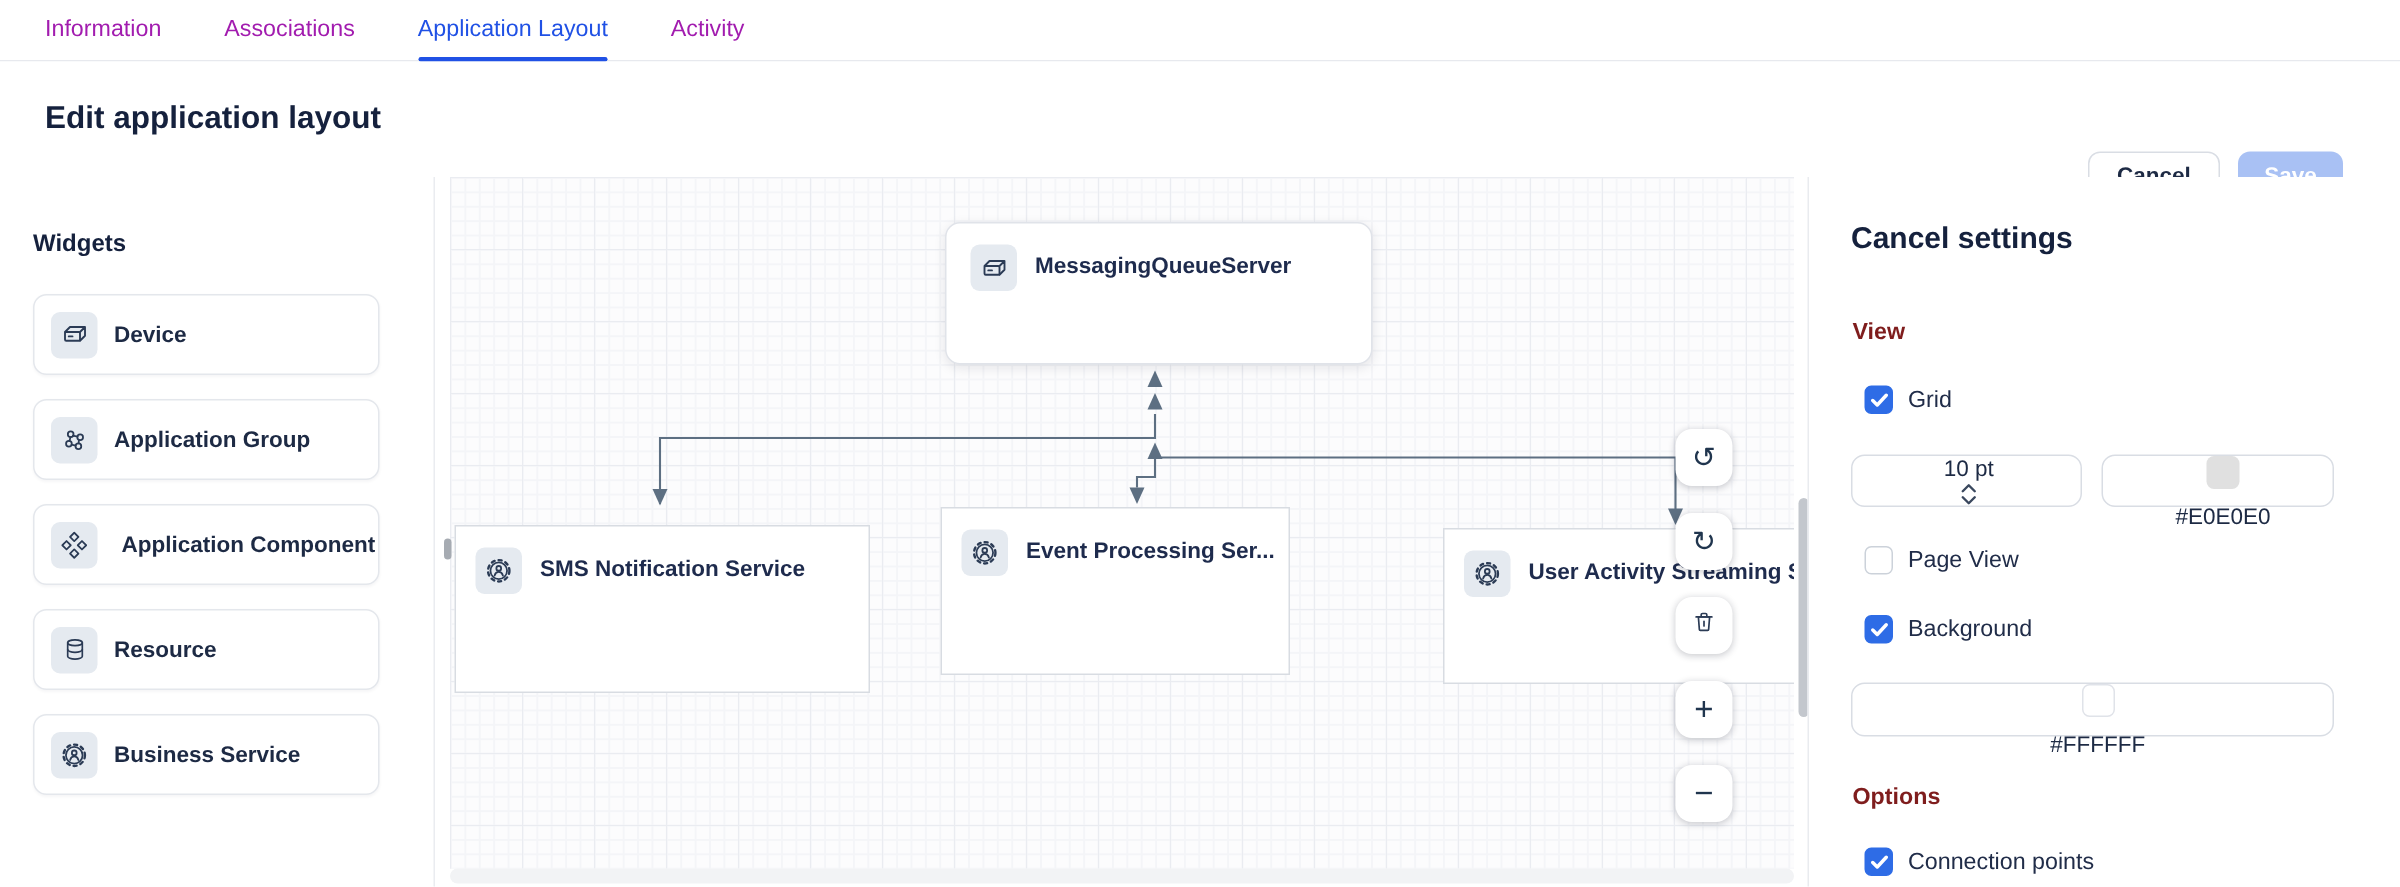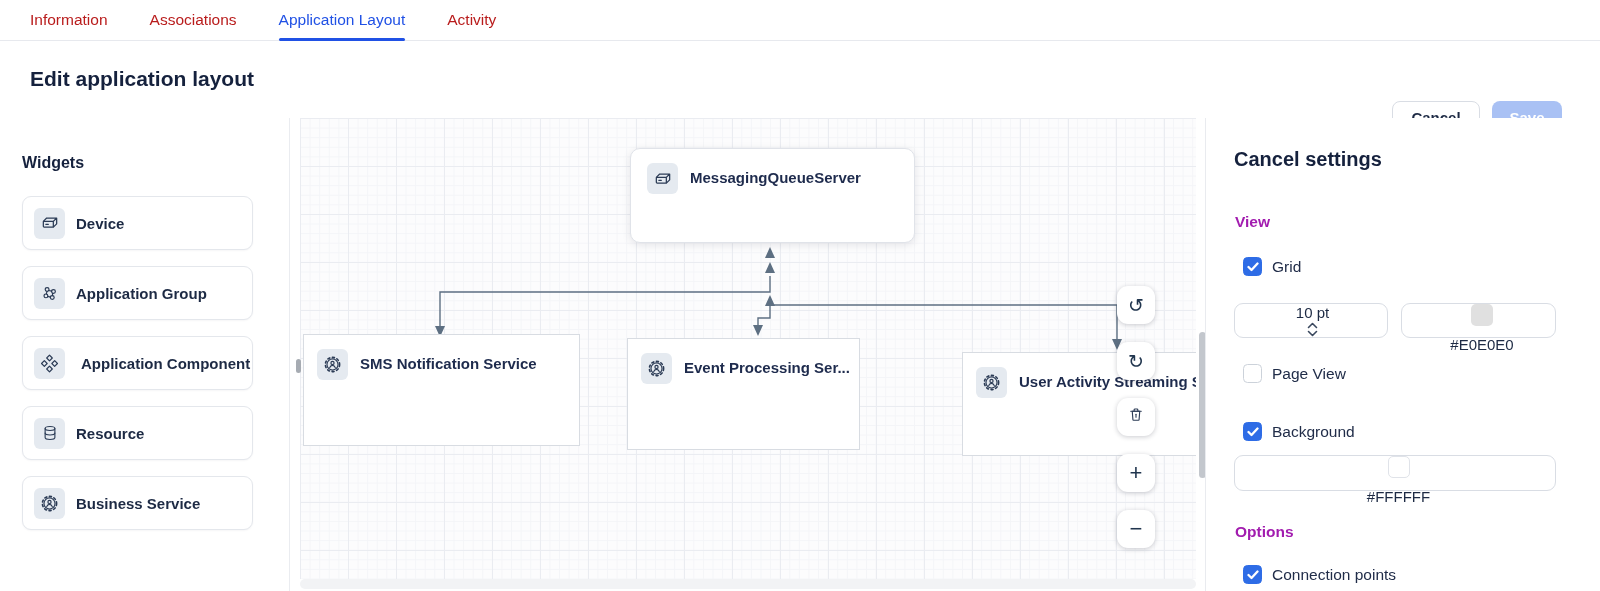--- a/index.html
+++ b/index.html
@@ -3,21 +3,21 @@
 <meta charset="utf-8">
 <style>
   * { margin:0; padding:0; box-sizing:border-box; }
   html,body { width:1600px; height:591px; overflow:hidden; background:#fff;
     font-family:"Liberation Sans", sans-serif; color:#1d2a44; }
 
   
   .tabbar { position:absolute; left:0; top:0; width:1600px; height:41px;
     background:#fff; border-bottom:1px solid #e7e9ee; display:flex; align-items:center;
     padding-left:30px; gap:42px; }
-  .tab { font-size:15.5px; font-weight:500; color:#b91c1c; cursor:pointer;
+  .tab { font-size:15.5px; font-weight:500; color:#a21caf; cursor:pointer;
     height:41px; display:flex; align-items:center; position:relative; }
   .tab.active { color:#2051e5; }
   .tab.active::after { content:""; position:absolute; left:0; right:0; bottom:0;
     height:3px; background:#2051e5; border-radius:2px; }
 
   
   .header { position:absolute; left:0; top:41px; width:1600px; height:77px; background:#fff; }
   .page-title { position:absolute; left:30px; top:26px; font-size:21px; font-weight:700; color:#15213d; }
   .btn { position:absolute; top:60px; height:33px; border-radius:8px; font-size:15px;
     font-weight:600; display:flex; align-items:center; justify-content:center; cursor:pointer; }
@@ -65,21 +65,21 @@
     background:#a6abb2; border-radius:3px; cursor:pointer; }
   .hscroll-track { position:absolute; left:300px; top:579px; width:896px; height:10px;
     background:#f2f3f5; border-radius:5px; }
   .vscroll-page { position:absolute; left:1578px; top:128px; width:10px; height:297px;
     background:#b8bdc4; border-radius:5px; cursor:pointer; }
 
   
   .panel-right { position:absolute; left:1205px; top:118px; width:395px; height:473px;
     background:#fff; border-left:1px solid #e9ebef; }
   .settings-title { position:absolute; left:28px; top:30px; font-size:20px; font-weight:700; color:#15213d; }
-  .section-h { position:absolute; left:29px; font-size:15.5px; font-weight:700; color:#a21caf; }
+  .section-h { position:absolute; left:29px; font-size:15.5px; font-weight:700; color:#7f1d1d; }
   .check-row { position:absolute; left:37px; display:flex; align-items:center; gap:10px; }
   .checkbox { width:19px; height:19px; border-radius:4.5px; border:1.5px solid #ccd2da;
     background:#fff; display:flex; align-items:center; justify-content:center; cursor:pointer; flex:0 0 auto; }
   .checkbox.checked { background:#2e6ce6; border-color:#2e6ce6; }
   .checkbox svg { display:none; }
   .checkbox.checked svg { display:block; }
   .check-label { font-size:15.5px; color:#212d49; }
   .field { position:absolute; border:1px solid #d9dde4; border-radius:9px; background:#fff;
     display:flex; align-items:center; cursor:pointer;flex-direction:column; }
   .stepper { left:28px; top:185px; width:154px; height:35px; padding:0 10px 0 13px;
@@ -182,21 +182,21 @@
       <div class="node rounded" style="left: 330px; top: 30px; width: 285px; height: 95px;">
         <span class="icon-tile">
           <svg width="20" height="20" viewBox="0 0 24 24" fill="none" stroke="#2b3b55" stroke-width="1.5" stroke-linecap="round" stroke-linejoin="round">
      <rect x="4" y="10" width="12" height="7" rx="1"></rect>
      <path d="M4 10l4-4h12l-4 4M16 17l4-4V6"></path>
             <path d="M7 13.5h3"></path>
           </svg>
         </span>
     <span class="node-label">MessagingQueueServer</span>
       </div>
-      <div class="node" style="left: 3px; top: 216px; width: 277px; height: 112px;">
+      <div class="node" style="left: 3px; top: 232px; width: 277px; height: 112px;">
         <span class="icon-tile">
           <svg width="19" height="19" viewBox="0 0 24 24" fill="none" stroke="#2b3b55" stroke-width="1.5" stroke-linecap="round" stroke-linejoin="round">
      <circle cx="12" cy="12" r="7"></circle>
      <circle cx="12" cy="12" r="9" stroke-dasharray="2.6 3.4" stroke-width="2"></circle>
      <circle cx="12" cy="10" r="2"></circle>
             <path d="M8.5 16c0.6-2 2-3 3.5-3s2.9 1 3.5 3"></path>
           </svg>
         </span>
     <span class="node-label">SMS Notification Service</span>
       </div>
@@ -283,21 +283,21 @@
     <span>#E0E0E0</span>
   </div>
 
   <div class="check-row" style="top:246px;">
     <span class="checkbox">
       
     </span>
     <span class="check-label">Page View</span>
   </div>
 
-  <div class="check-row" style="top:292px;margin-top:12px;">
+  <div class="check-row" style="top:292px;">
     <span class="checkbox checked">
       <svg width="12" height="10" viewBox="0 0 12 10">
           <polyline points="1.5,5 4.5,8 10.5,1.5" fill="none" stroke="#fff" stroke-width="2.3" stroke-linecap="round" stroke-linejoin="round"></polyline>
         </svg>
     </span>
     <span class="check-label">Background</span>
   </div>
 
   <div class="field colorfield" style="left:28px; top:337px; width:322px; height:36px;">
     <span class="swatch bordered" style="background: rgb(255, 255, 255);"></span>

